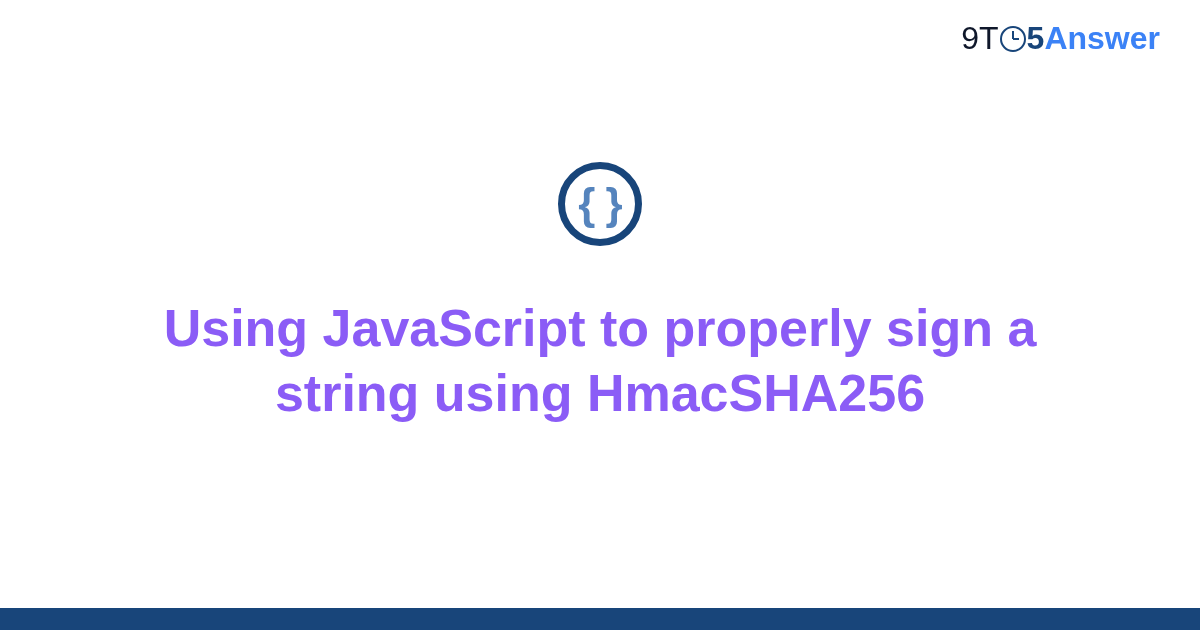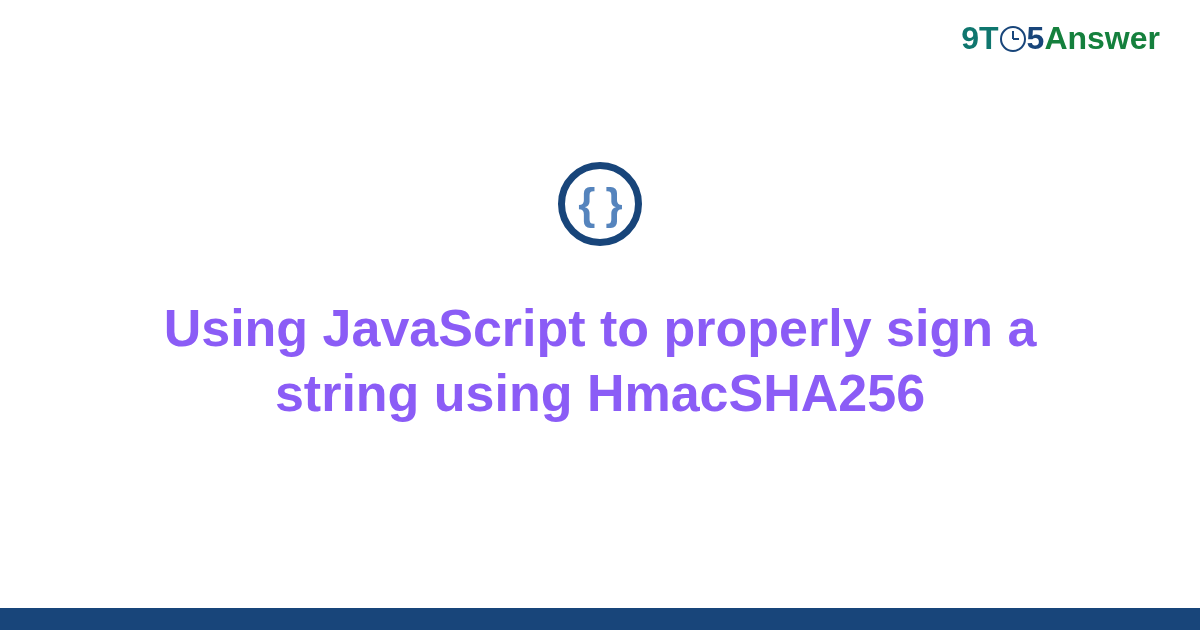--- a/index.html
+++ b/index.html
@@ -19,22 +19,22 @@
       position: absolute;
       top: 20px;
       right: 40px;
       font-size: 32px;
       font-weight: 600;
       display: flex;
       align-items: center;
       gap: 0;
     }
     .brand-9t {
-      color: #0f766e;
-      font-weight: 700;
+      color: #0f172a;
+      font-weight: 400;
     }
     .brand-clock {
       display: inline-flex;
       align-items: center;
       justify-content: center;
       width: 26px;
       height: 26px;
       border: 2.5px solid #18457a;
       border-radius: 50%;
       position: relative;
@@ -59,21 +59,21 @@
       background: #18457a;
       top: 50%;
       left: 50%;
       transform: translateY(-50%);
     }
     .brand-5 {
       color: #18457a;
       font-weight: 700;
     }
     .brand-answer {
-      color: #15803d;
+      color: #3b82f6;
       font-weight: 600;
     }
     .content-area {
       position: absolute;
       top: 0;
       left: 0;
       right: 0;
       bottom: 22px;
       display: flex;
       flex-direction: column;

